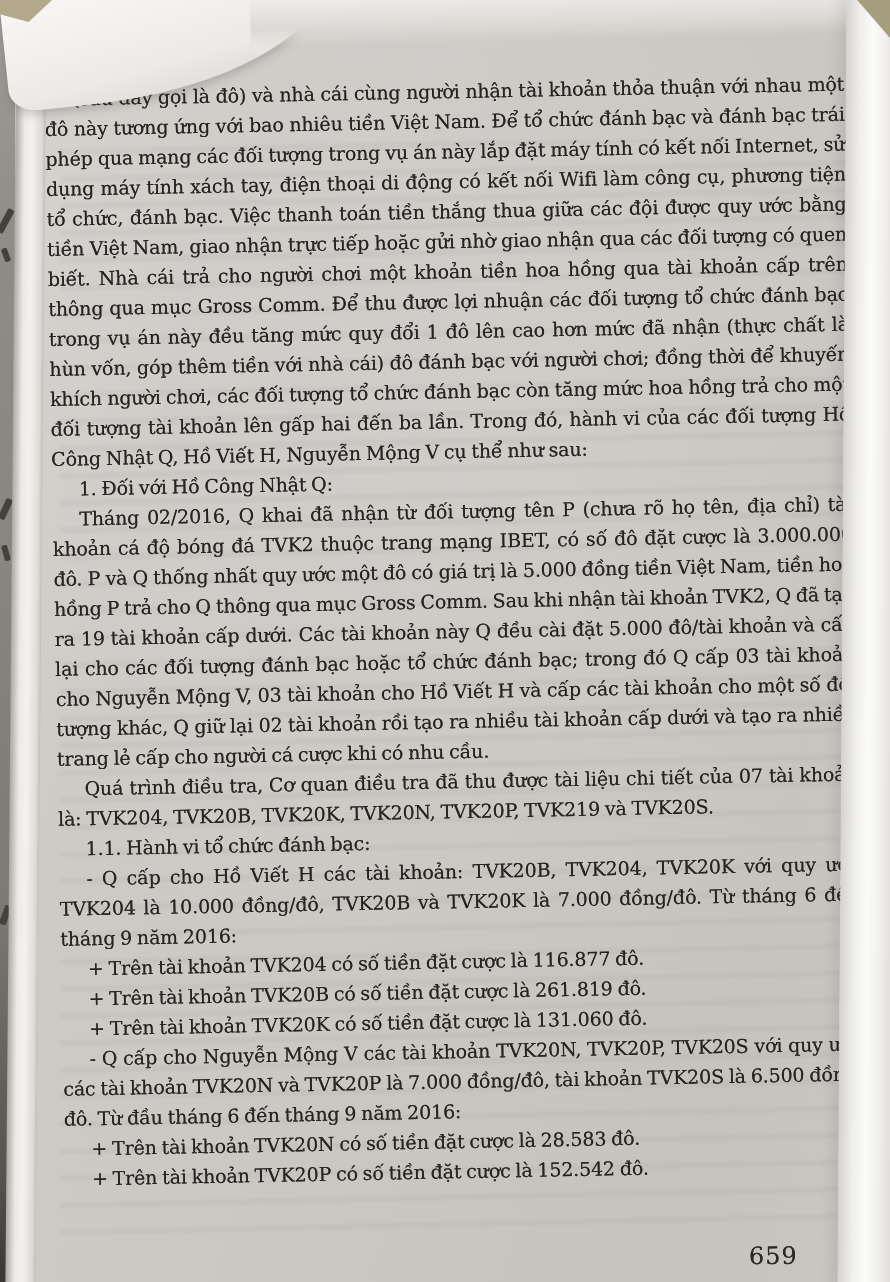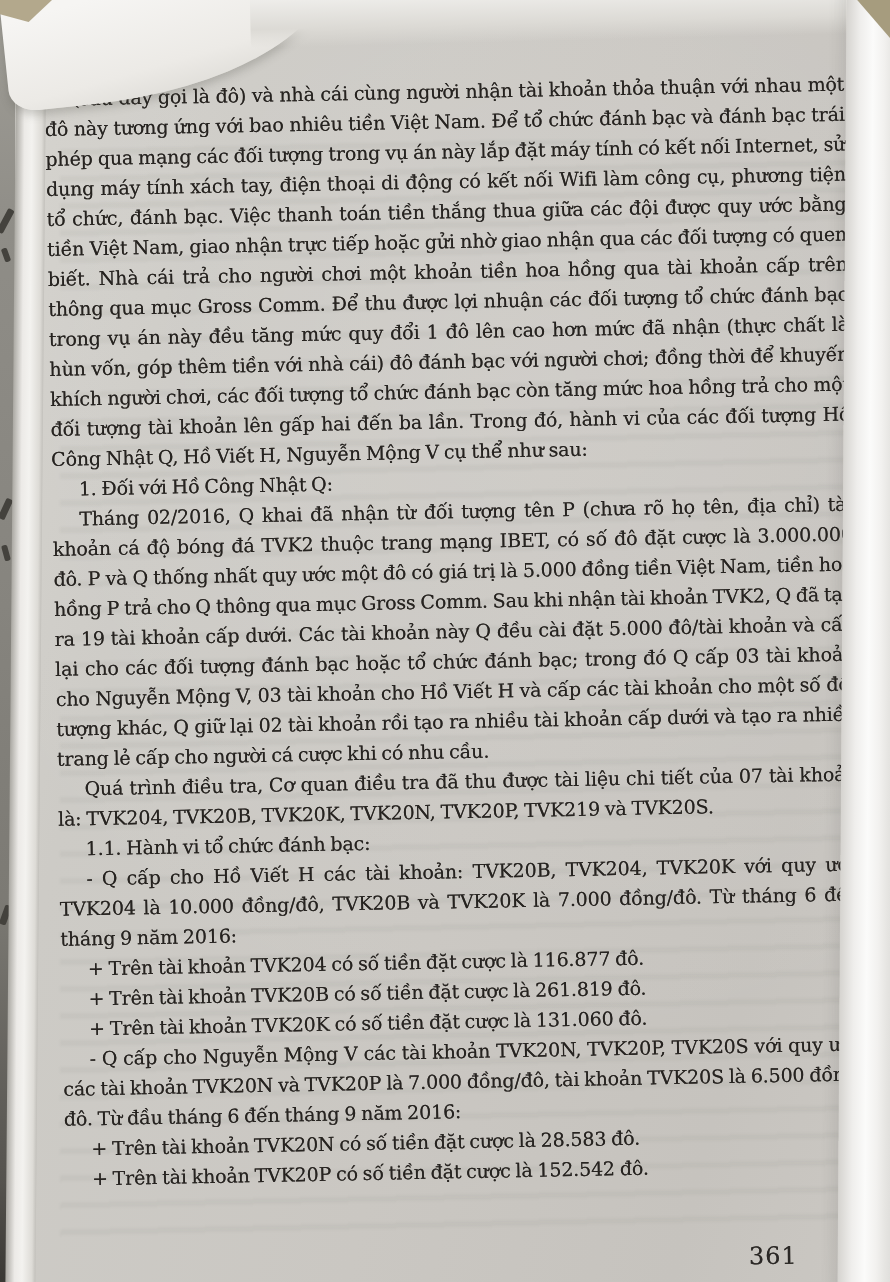--- a/index.html
+++ b/index.html
@@ -115,21 +115,21 @@
       <p class="indent">1.1. Hành vi tổ chức đánh bạc:</p>
       <p class="indent">- Q cấp cho Hồ Viết H các tài khoản: TVK20B, TVK204, TVK20K với quy ước TVK204 là 10.000 đồng/đô, TVK20B và TVK20K là 7.000 đồng/đô. Từ tháng 6 đến tháng 9 năm 2016:</p>
       <p class="indent">+ Trên tài khoản TVK204 có số tiền đặt cược là 116.877 đô.</p>
       <p class="indent">+ Trên tài khoản TVK20B có số tiền đặt cược là 261.819 đô.</p>
       <p class="indent">+ Trên tài khoản TVK20K có số tiền đặt cược là 131.060 đô.</p>
       <p class="indent">- Q cấp cho Nguyễn Mộng V các tài khoản TVK20N, TVK20P, TVK20S với quy ước các tài khoản TVK20N và TVK20P là 7.000 đồng/đô, tài khoản TVK20S là 6.500 đồng/đô. Từ đầu tháng 6 đến tháng 9 năm 2016:</p>
       <p class="indent">+ Trên tài khoản TVK20N có số tiền đặt cược là 28.583 đô.</p>
       <p class="indent">+ Trên tài khoản TVK20P có số tiền đặt cược là 152.542 đô.</p>
     </div>
 
-    <div class="page-number">361</div>
+    <div class="page-number">659</div>
   </div>
 
   <div class="gutter">
     <div class="gutter-mark gm1"></div>
     <div class="gutter-mark gm2"></div>
     <div class="gutter-mark gm3"></div>
     <div class="gutter-mark gm4"></div>
     <div class="gutter-mark gm5"></div>
   </div>
 

